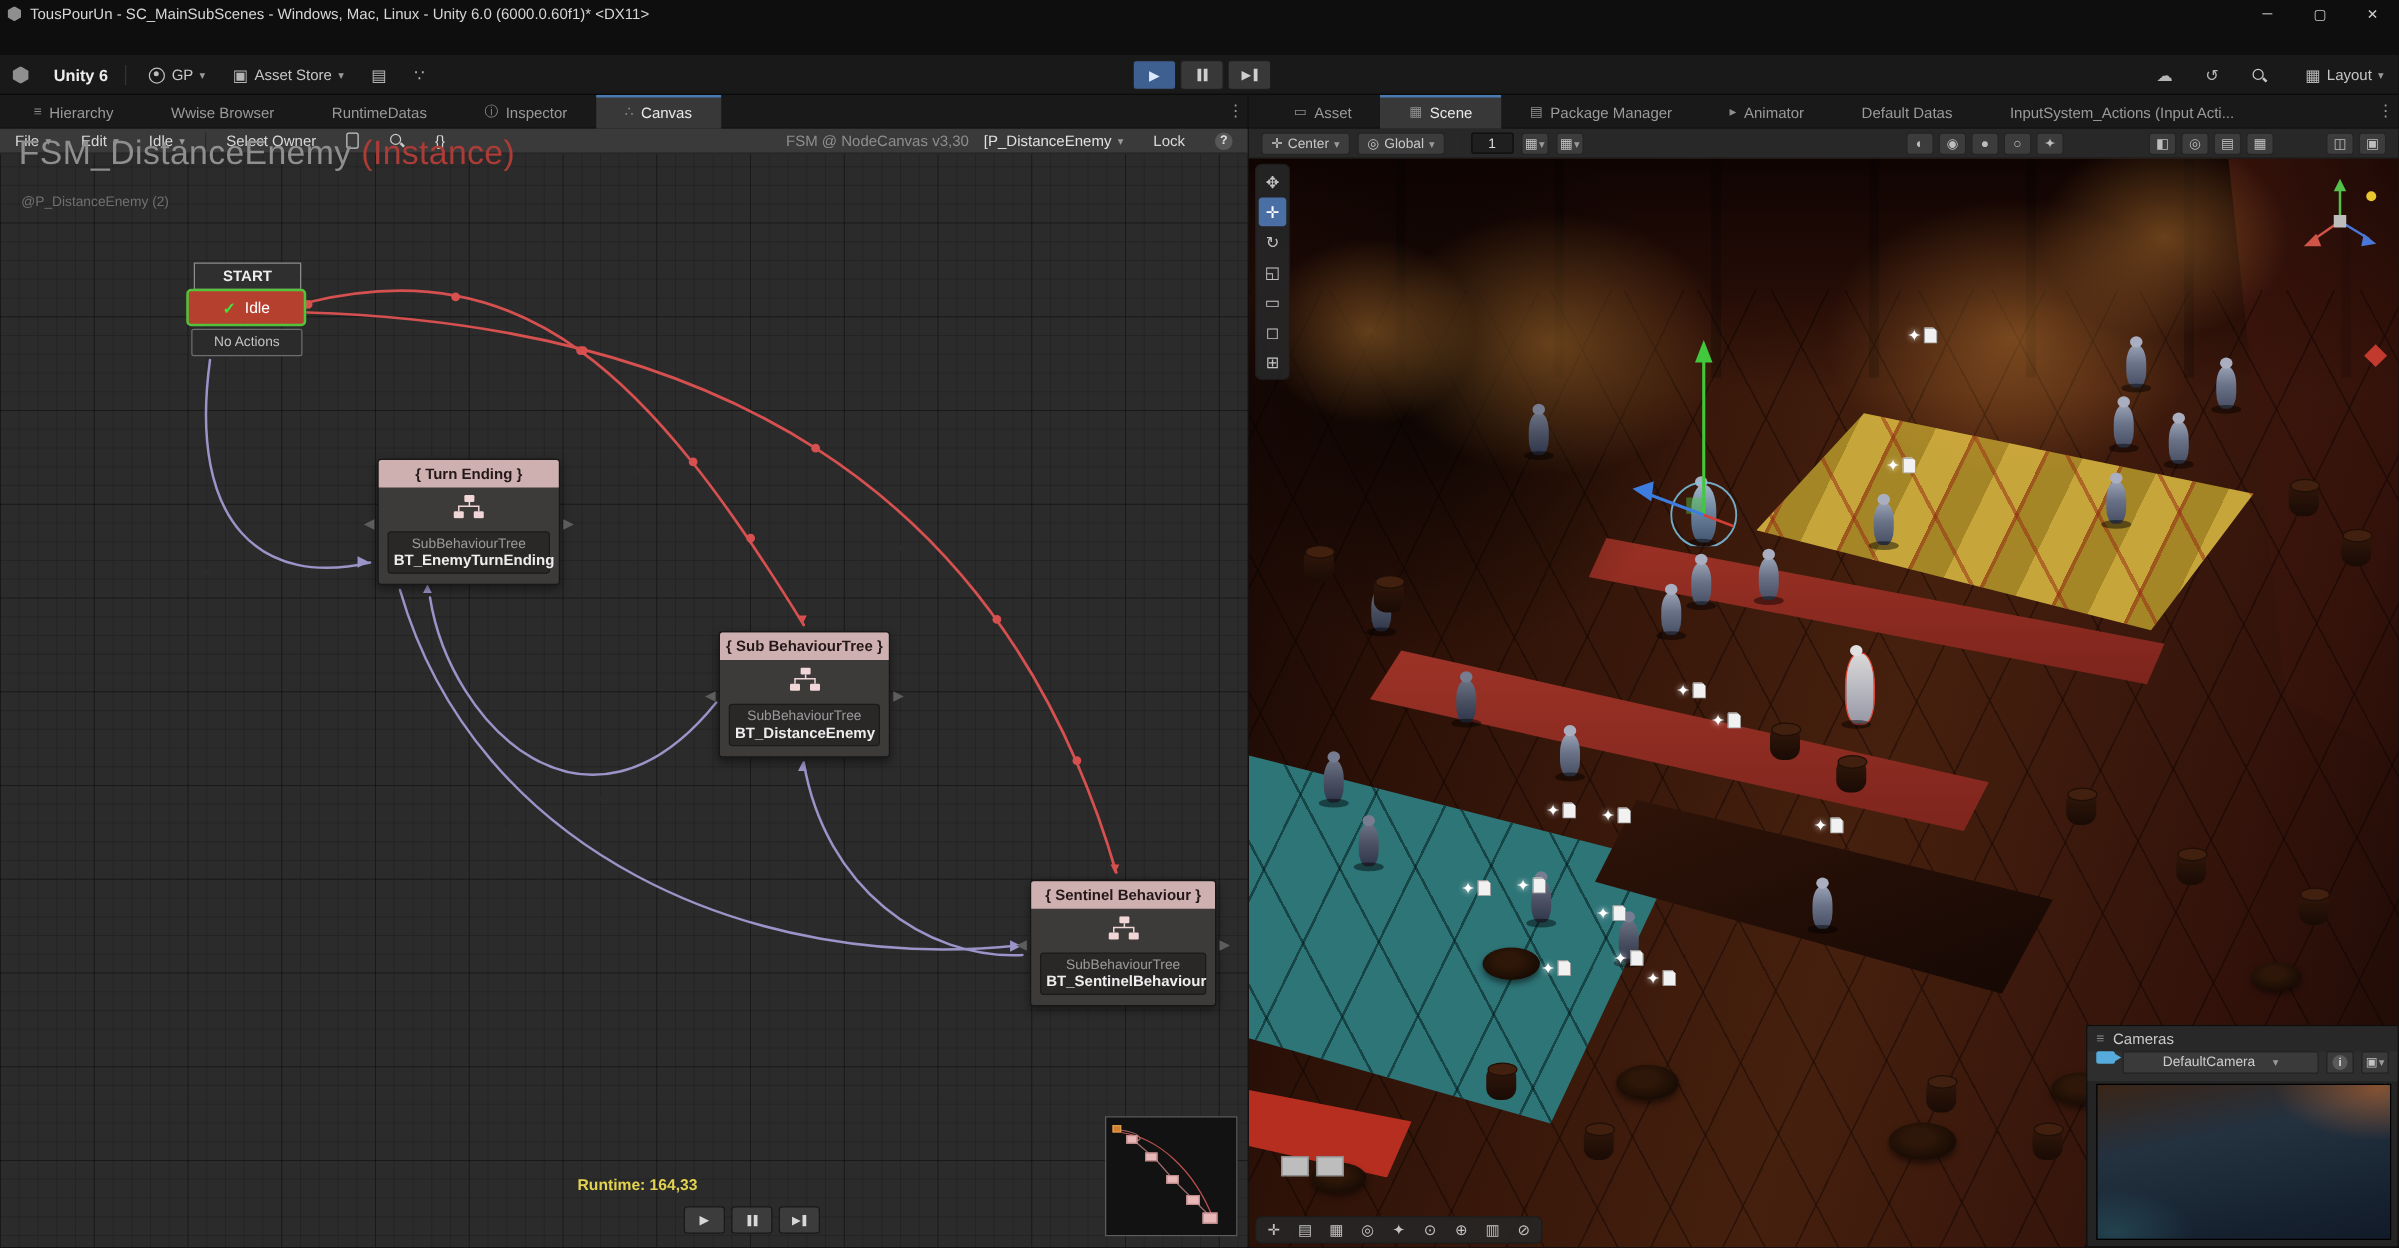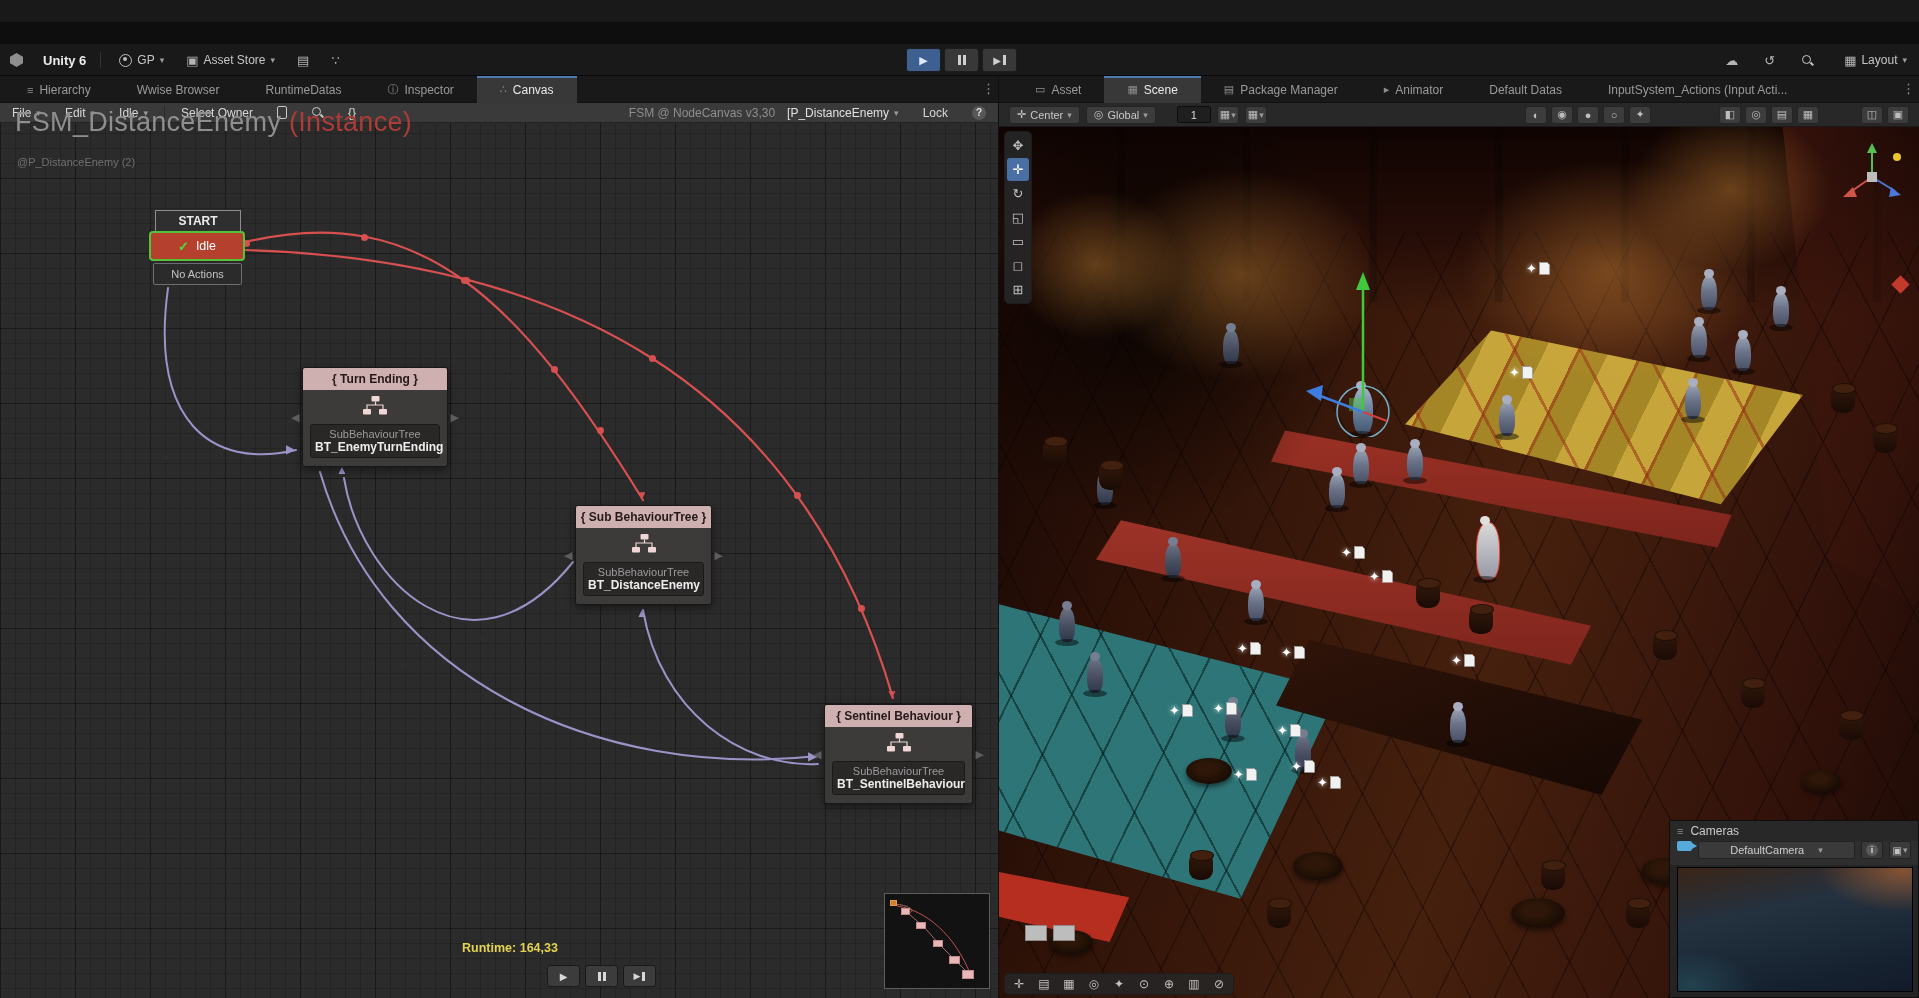--- a/index.html
+++ b/index.html
@@ -137,20 +137,35 @@
 #cams .cprev{position:absolute;left:7px;top:46px;width:236px;height:125px;border:1px solid #000;
  background:radial-gradient(120px 60px at 96% 2%,rgba(210,110,45,.55),rgba(210,110,45,0) 70%),radial-gradient(90px 50px at 6% 96%,rgba(60,140,150,.28),rgba(60,140,150,0) 70%),linear-gradient(168deg,#3a2517 0%,#24313f 34%,#1b2836 62%,#111a28 100%)}
 .acct-ico{width:13px;height:13px;border:1.5px solid #bdbdbd;border-radius:50%;position:relative}
 .acct-ico::after{content:"";position:absolute;left:3px;top:2.5px;width:4px;height:4px;border-radius:50%;background:#bdbdbd}
 </style>
 </head>
 <body>
 
 <div id="stage">
 
+  <div class="titlebar">
+    <span class="cube" style="width:11px;height:12px"></span>
+    <span class="wtitle">TousPourUn - SC_MainSubScenes - Windows, Mac, Linux - Unity 6.0 (6000.0.60f1)* &lt;DX11&gt;</span>
+    <div class="winbtns">
+        <span class="winbtn">
+          <span>─</span>
+        </span>
+        <span class="winbtn">
+          <span>▢</span>
+        </span>
+        <span class="winbtn">
+          <span>✕</span>
+        </span>
+      </div>
+  </div>
 
   <div class="menubar">
       <span class="menu-item"></span>
       <span class="menu-item"></span>
       <span class="menu-item"></span>
       <span class="menu-item"></span>
       <span class="menu-item"></span>
       <span class="menu-item"></span>
       <span class="menu-item"></span>
       <span class="menu-item"></span>

